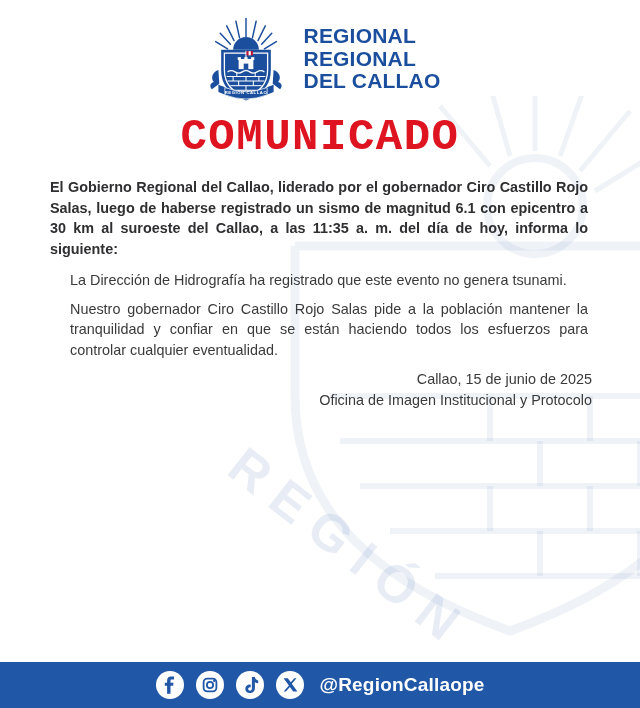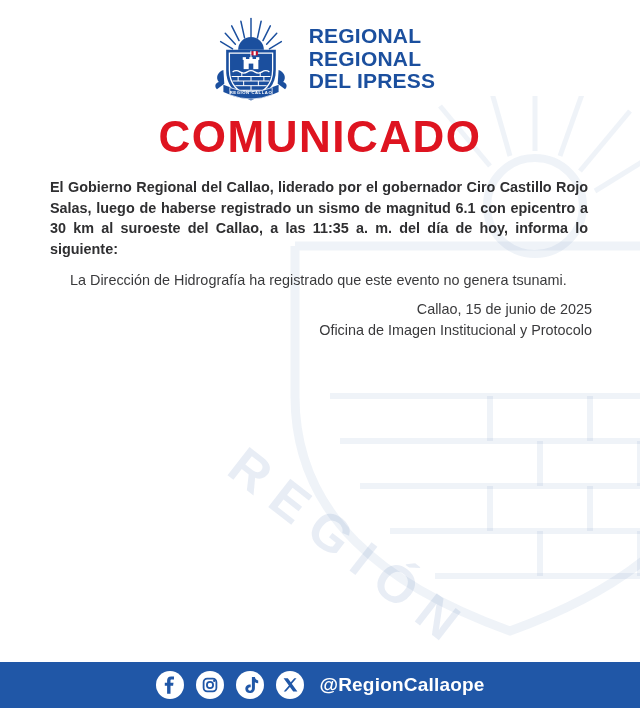--- a/index.html
+++ b/index.html
@@ -30,21 +30,21 @@
     font-size:21px;
     line-height:1.08;
     letter-spacing:.2px;
   }
   
   .title{
     position:relative;z-index:2;
     margin-top:7px;
     text-align:center;
     color:#DE1420;
-    font-family:Liberation Sans, sans-serif;
+    font-family:Liberation Mono, monospace;
     font-weight:bold;
     font-size:44px;
     letter-spacing:1.5px;
   }
   
   .body{
     position:relative;z-index:2;
     margin:15px 48px 0 50px;
     color:#3A3A3C;
     font-size:14.4px;
@@ -169,29 +169,30 @@
       </g>
 
       <path d="M20,78 l8,3 v8 l-8,-3 z" fill="#1B4F9E"></path>
       <path d="M80,78 l-8,3 v8 l8,-3 z" fill="#1B4F9E"></path>
       <path d="M27,81 q23,9 46,0 v8 q-23,9 -46,0 z" fill="#1B4F9E" stroke="#ffffff" stroke-width="0.8"></path>
       <text x="50" y="88.3" text-anchor="middle" font-family="Liberation Sans, sans-serif" font-size="4.6" font-weight="bold" fill="#ffffff" letter-spacing="0.6">REGIÓN CALLAO</text>
     </svg>
     <div class="org-name">
       <div>REGIONAL</div>
       <div>REGIONAL</div>
-      <div>DEL IPRESS</div>
+      <div>DEL CALLAO</div>
     </div>
   </div>
 
   <div class="title">COMUNICADO</div>
 
   <div class="body">
     <p class="intro">El Gobierno Regional del Callao, liderado por el gobernador Ciro Castillo Rojo Salas, luego de haberse registrado un sismo de magnitud 6.1 con epicentro a 30 km al suroeste del Callao, a las 11:35 a. m. del día de hoy, informa lo siguiente:</p>
     <p class="indent">La Dirección de Hidrografía ha registrado que este evento no genera tsunami.</p>
+    <p class="indent">Nuestro gobernador Ciro Castillo Rojo Salas pide a la población mantener la tranquilidad y confiar en que se están haciendo todos los esfuerzos para controlar cualquier eventualidad.</p>
   </div>
 
   <div class="signature">
     <div>Callao, 15 de junio de 2025</div>
     <div>Oficina de Imagen Institucional y Protocolo</div>
   </div>
 
   <div class="footer">
     <div class="icons">
       <svg width="30" height="30" viewBox="0 0 30 30">

